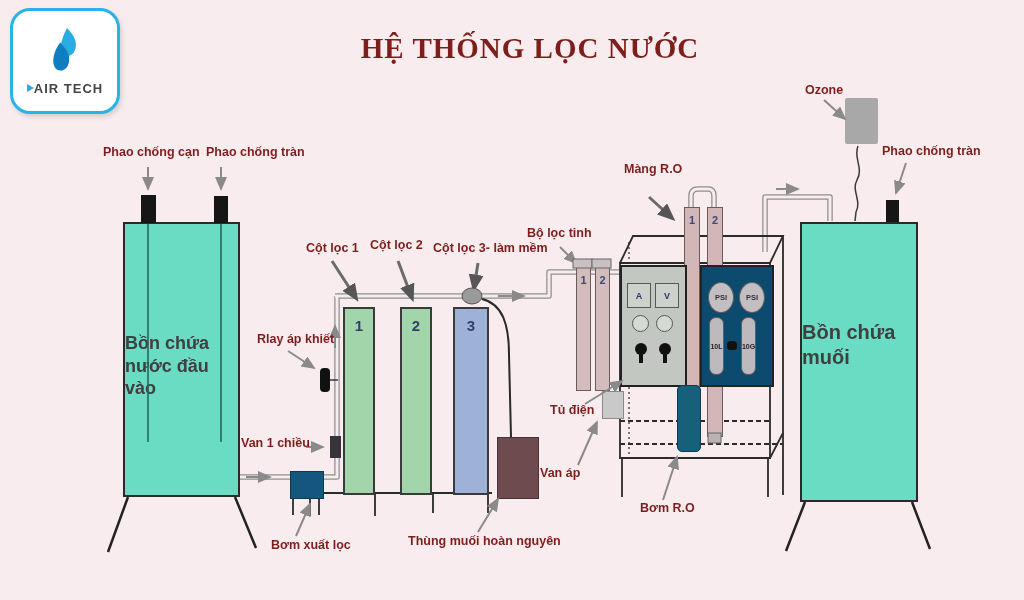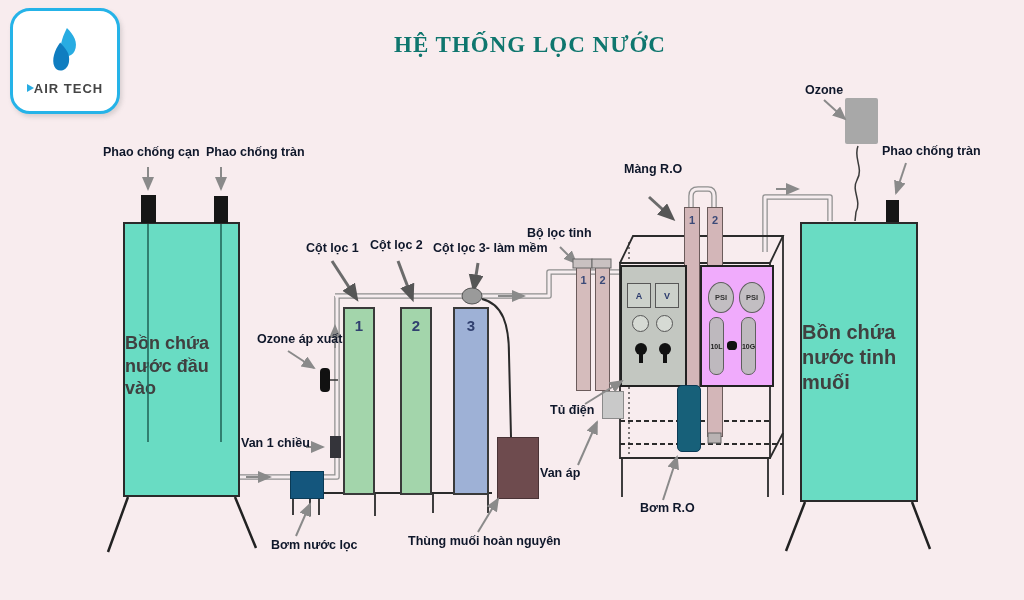--- a/index.html
+++ b/index.html
@@ -3,26 +3,26 @@
 <meta charset="utf-8">
 <style>
   html,body{margin:0;padding:0;}
   body{width:1024px;height:600px;overflow:hidden;background:#f8ecee;
        font-family:"Liberation Sans",sans-serif;}
   #stage{position:relative;width:1024px;height:600px;background:#f8ecee;}
   svg.layer{position:absolute;left:0;top:0;}
   #pipes{z-index:1;}
   .struct3{z-index:3;}
   #arrows{z-index:4;}
-  .lbl{position:absolute;z-index:5;font-weight:bold;font-size:12.5px;color:#0f172a;
+  .lbl{position:absolute;z-index:5;font-weight:bold;font-size:12.5px;color:#7f1d1d;
        white-space:nowrap;letter-spacing:0px;}
   
   #title{position:absolute;left:330px;top:32px;width:400px;text-align:center;z-index:5;
-         font-family:"Liberation Serif",serif;font-weight:bold;font-size:23px;
-         letter-spacing:1px;color:#0f766e;}
+         font-family:"Liberation Serif",serif;font-weight:bold;font-size:29px;
+         letter-spacing:1px;color:#7f1d1d;}
   
   #logo{position:absolute;left:10px;top:8px;width:104px;height:100px;background:#ffffff;
         border:3px solid #25b3e8;border-radius:20px;z-index:5;
         box-shadow:2px 3px 4px rgba(120,120,120,.25);display:flex;flex-direction:column;
         align-items:center;justify-content:center;}
   #logo .brand{display:flex;align-items:center;gap:0;margin-top:2px;
         font-weight:bold;font-size:13px;letter-spacing:1px;color:#454545;}
   #logo .tri{width:0;height:0;border-top:4px solid transparent;border-bottom:4px solid transparent;
         border-left:7px solid #28ace2;}
   
@@ -122,21 +122,20 @@
       <div>Bồn chứa</div>
       <div>nước đầu vào</div>
     </div>
   </div>
   <div class="sensor" style="left:141px;top:195px;width:15px;height:28px;"></div>
   <div class="sensor" style="left:214px;top:196px;width:14px;height:27px;"></div>
 
   <div class="tank" style="left:800px;top:222px;width:114px;height:276px;">
     <div class="txt" style="margin-top:96px;font-size:20px;">
       <div>Bồn chứa</div>
-      <div>nước tinh</div>
       <div>muối</div>
     </div>
   </div>
   <div class="sensor" style="left:886px;top:200px;width:13px;height:22px;"></div>
 
   <div class="col" style="left:343px;top:307px;width:28px;height:184px;background:#a3d5ab;">
     <span class="num">1</span>
   </div>
   <div class="col" style="left:400px;top:307px;width:28px;height:184px;background:#a3d5ab;">
     <span class="num">2</span>
@@ -165,21 +164,21 @@
     </div>
     <div class="meter" style="left:33px;top:16px;width:22px;height:23px;">
       <span>V</span>
     </div>
     <div class="lamp" style="left:10px;top:48px;"></div>
     <div class="lamp" style="left:34px;top:48px;"></div>
     <div class="keysw" style="left:13px;top:76px;"></div>
     <div class="keysw" style="left:37px;top:76px;"></div>
   </div>
 
-  <div class="panel" style="left:700px;top:265px;width:70px;height:118px;background:#f0abfc;">
+  <div class="panel" style="left:700px;top:265px;width:70px;height:118px;background:#0c4a6e;">
     <div class="psi" style="left:6px;top:15px;">
       <span>PSI</span>
     </div>
     <div class="psi" style="left:37px;top:15px;">
       <span>PSI</span>
     </div>
     <div class="flowm" style="left:7px;top:50px;">
       <span>10L</span>
     </div>
     <div class="flowm" style="left:39px;top:50px;">
@@ -243,23 +242,23 @@
     <rect x="573" y="259" width="19" height="9" fill="#c9c1c1" stroke="#666"></rect>
     <rect x="592" y="259" width="19" height="9" fill="#c9c1c1" stroke="#666"></rect>
     <rect x="708" y="433" width="13" height="10" fill="#b9b3b3" stroke="#666"></rect>
   </svg>
 
   <div class="lbl" style="left:103px;top:145px;">Phao chống cạn</div>
   <div class="lbl" style="left:206px;top:145px;">Phao chống tràn</div>
   <div class="lbl" style="left:306px;top:241px;">Cột lọc 1</div>
   <div class="lbl" style="left:370px;top:238px;">Cột lọc 2</div>
   <div class="lbl" style="left:433px;top:241px;">Cột lọc 3- làm mềm</div>
-  <div class="lbl" style="left:257px;top:332px;">Ozone áp xuất</div>
+  <div class="lbl" style="left:257px;top:332px;">Rlay áp khiết</div>
   <div class="lbl" style="left:241px;top:436px;">Van 1 chiều</div>
-  <div class="lbl" style="left:271px;top:538px;">Bơm nước lọc</div>
+  <div class="lbl" style="left:271px;top:538px;">Bơm xuất lọc</div>
   <div class="lbl" style="left:408px;top:534px;">Thùng muối hoàn nguyên</div>
   <div class="lbl" style="left:527px;top:226px;text-align:center;">Bộ lọc tinh</div>
   <div class="lbl" style="left:624px;top:162px;">Màng R.O</div>
   <div class="lbl" style="left:550px;top:403px;">Tủ điện</div>
   <div class="lbl" style="left:540px;top:466px;">Van áp</div>
   <div class="lbl" style="left:640px;top:501px;">Bơm R.O</div>
   <div class="lbl" style="left:805px;top:83px;">Ozone</div>
   <div class="lbl" style="left:882px;top:144px;">Phao chống tràn</div>
 
 </div>

